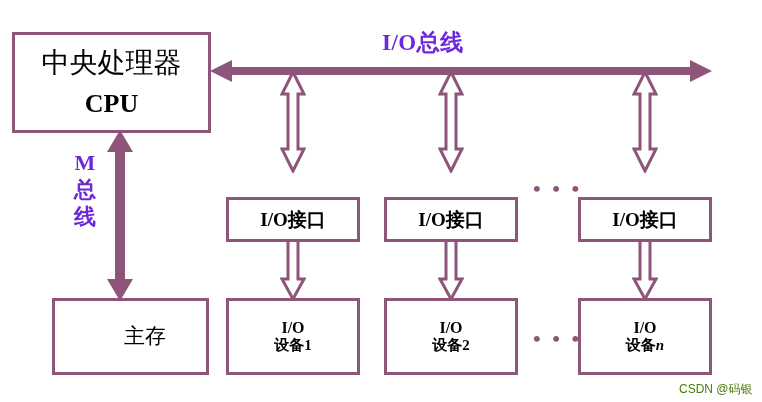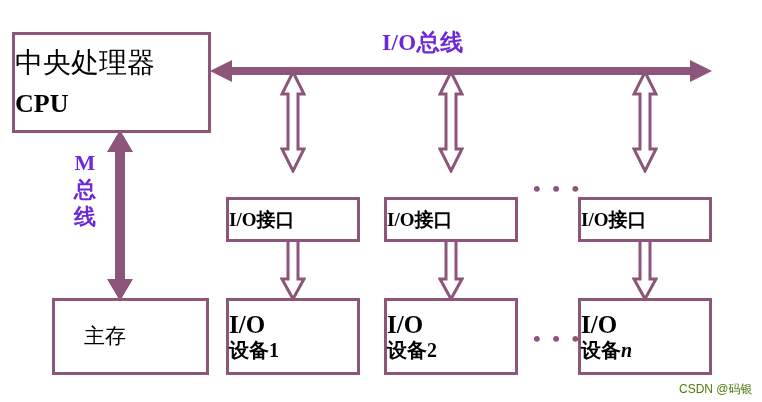--- a/index.html
+++ b/index.html
@@ -17,21 +17,21 @@
   }
 
   
   .box {
     position: absolute;
     box-sizing: border-box;
     border: 3px solid #8d5579;
     background: #ffffff;
     display: flex;
     flex-direction: column;
-    align-items: flex-start;
+    align-items: center;
     justify-content: center;
     text-align: center;
     color: #000000;
     line-height: 1.12;
   }
   .box .line { display: block; white-space: nowrap; }
 
   
   #cpu-box {
     left: 12px; top: 32px; width: 199px; height: 101px;
@@ -51,22 +51,22 @@
   }
   .iface .l1 { font-size: 19px; font-weight: bold; }
   #iface-1 { left: 226px; }
   #iface-2 { left: 384px; }
   #iface-3 { left: 578px; }
 
   
   .device {
     top: 298px; width: 134px; height: 77px;
   }
-  .device .l1 { font-size: 25px; font-weight: bold; }
-  .device .l2 { font-size: 20px; font-weight: bold; margin-top: 0; }
+  .device .l1 { font-size: 16px; font-weight: bold; }
+  .device .l2 { font-size: 15px; font-weight: bold; margin-top: 0; }
   .device .ital { font-style: italic; }
   #device-1 { left: 226px; }
   #device-2 { left: 384px; }
   #device-3 { left: 578px; }
 
   
   #io-bus {
     position: absolute;
     left: 210px; top: 58px; width: 502px; height: 26px;
   }

